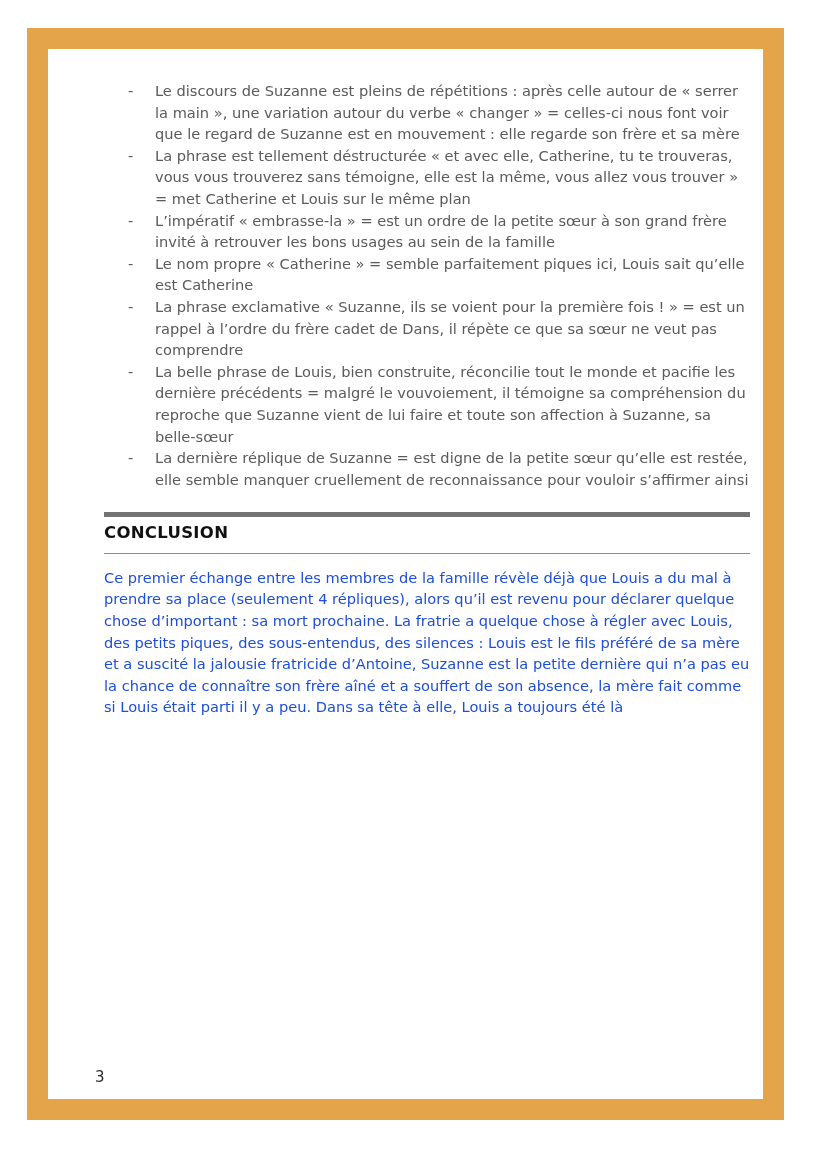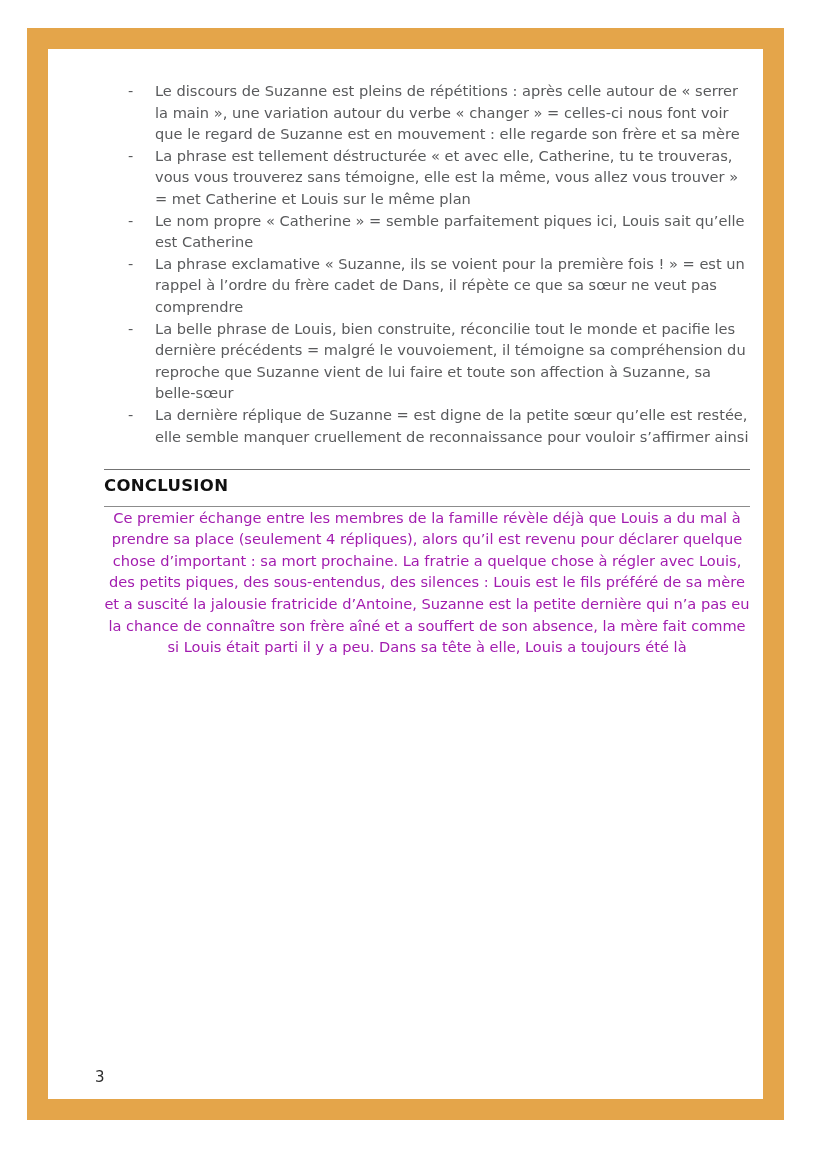--- a/index.html
+++ b/index.html
@@ -44,50 +44,51 @@
     margin: 0;
   }
   ul.dash-list li::before {
     content: "-";
     position: absolute;
     left: 24px;
     top: 0;
   }
   .section-heading {
     margin-top: 22px;
-    border-top: 1px solid #737373;
+    border-top: 5px solid #737373;
     border-bottom: 1px solid #8C8C8C;
     padding-top: 5px;
     padding-bottom: 9px;
     color: #111111;
     font-size: 16.5px;
     font-weight: bold;
     letter-spacing: 0.3px;
   }
   .conclusion-paragraph {
-    color: #a21caf;
-    text-align: center;
+    margin-top: 13px;
+    color: #1d4ed8;
   }
   .page-number {
     position: absolute;
     left: 95px;
     top: 1068px;
     color: #2B2B2B;
     font-size: 15px;
   }
 </style>
 </head>
 <body>
 
 <div class="border-frame"></div>
 
 <div class="content">
   <ul class="dash-list">
     <li>Le discours de Suzanne est pleins de répétitions : après celle autour de « serrer la main », une variation autour du verbe « changer » = celles-ci nous font voir que le regard de Suzanne est en mouvement : elle regarde son frère et sa mère</li>
     <li>La phrase est tellement déstructurée « et avec elle, Catherine, tu te trouveras, vous vous trouverez sans témoigne, elle est la même, vous allez vous trouver » = met Catherine et Louis sur le même plan</li>
+    <li>L’impératif « embrasse-la » = est un ordre de la petite sœur à son grand frère invité à retrouver les bons usages au sein de la famille</li>
     <li>Le nom propre « Catherine » = semble parfaitement piques ici, Louis sait qu’elle est Catherine</li>
     <li>La phrase exclamative « Suzanne, ils se voient pour la première fois ! » = est un rappel à l’ordre du frère cadet de Dans, il répète ce que sa sœur ne veut pas comprendre</li>
     <li>La belle phrase de Louis, bien construite, réconcilie tout le monde et pacifie les dernière précédents = malgré le vouvoiement, il témoigne sa compréhension du reproche que Suzanne vient de lui faire et toute son affection à Suzanne, sa belle-sœur</li>
     <li>La dernière réplique de Suzanne = est digne de la petite sœur qu’elle est restée, elle semble manquer cruellement de reconnaissance pour vouloir s’affirmer ainsi</li>
   </ul>
 
   <div class="section-heading">CONCLUSION</div>
 
   <div class="conclusion-paragraph">Ce premier échange entre les membres de la famille révèle déjà que Louis a du mal à prendre sa place (seulement 4 répliques), alors qu’il est revenu pour déclarer quelque chose d’important : sa mort prochaine. La fratrie a quelque chose à régler avec Louis, des petits piques, des sous-entendus, des silences : Louis est le fils préféré de sa mère et a suscité la jalousie fratricide d’Antoine, Suzanne est la petite dernière qui n’a pas eu la chance de connaître son frère aîné et a souffert de son absence, la mère fait comme si Louis était parti il y a peu. Dans sa tête à elle, Louis a toujours été là</div>
 </div>

